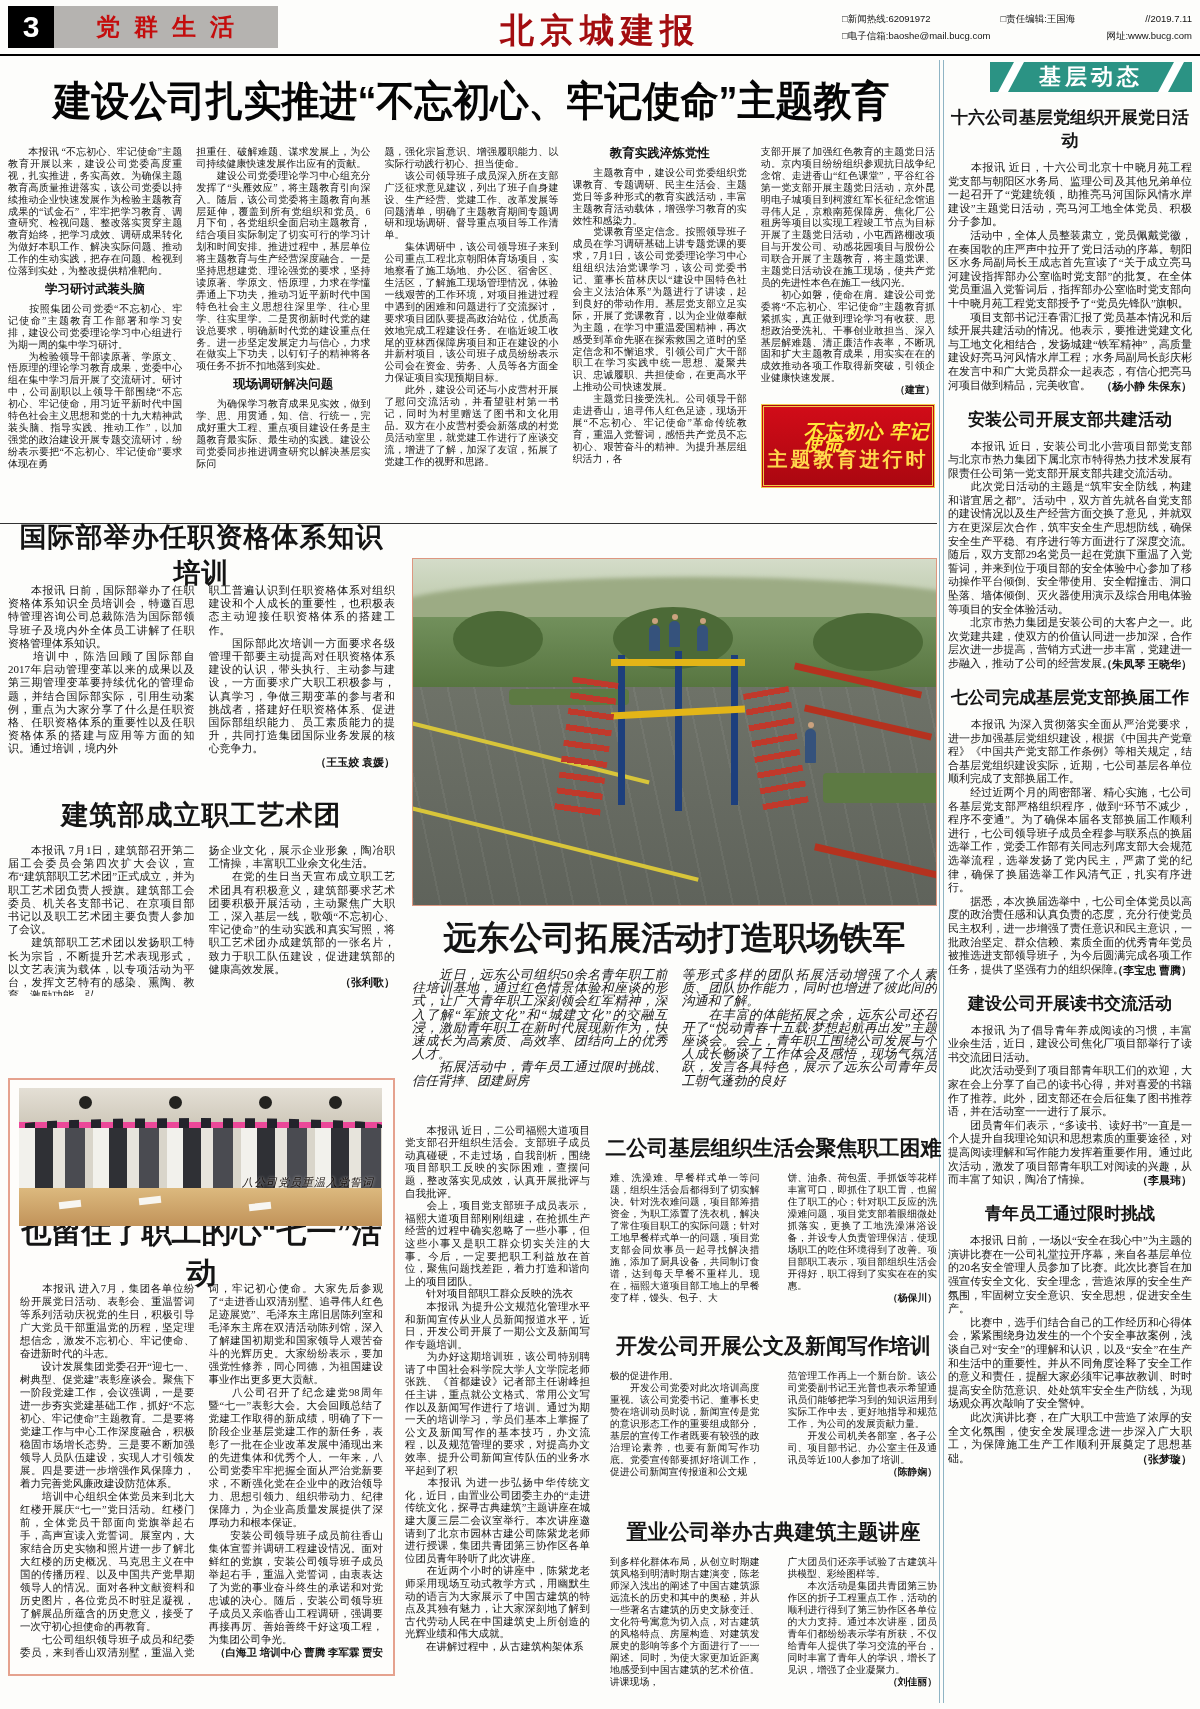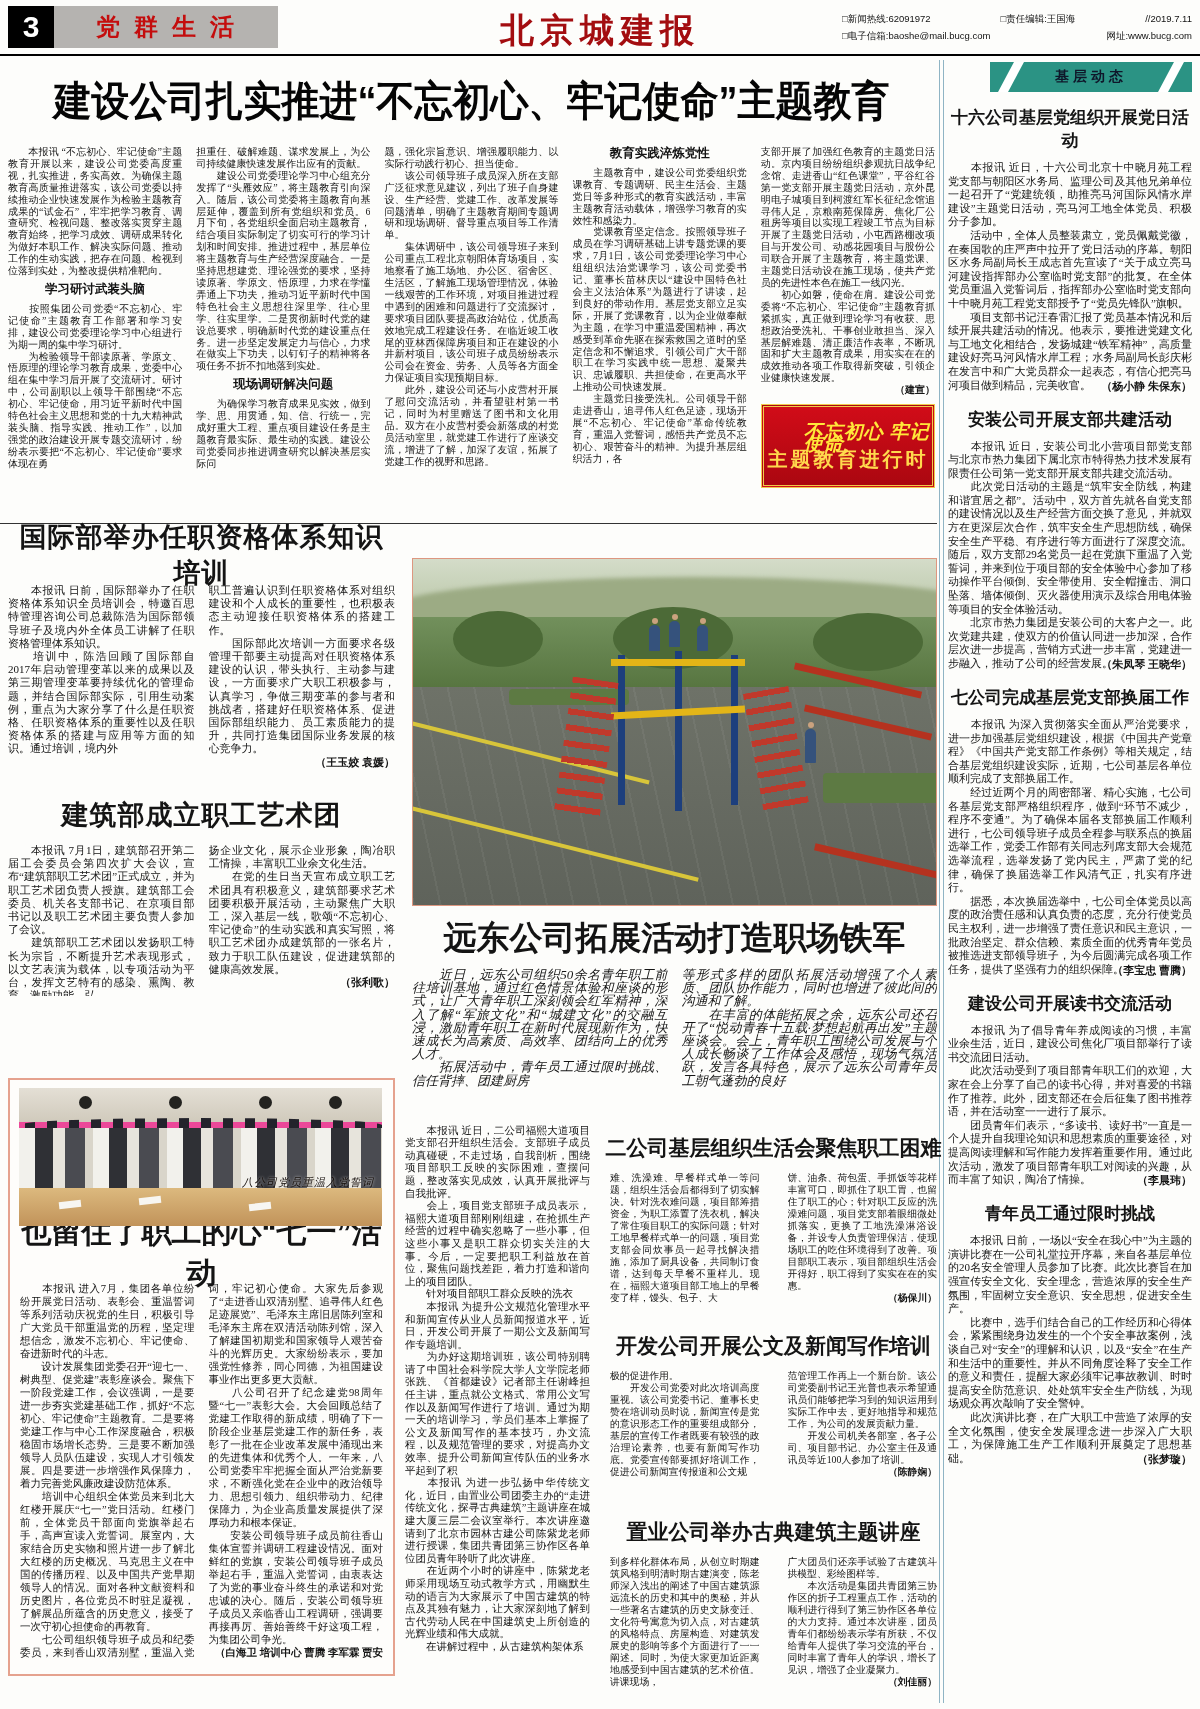--- a/index.html
+++ b/index.html
@@ -37,21 +37,21 @@
   .promo{margin-top:8px;height:84px;background:linear-gradient(#d10c18,#ab0710);
          border:3px double #f0cc4a;box-sizing:border-box;display:flex;flex-direction:column;
          align-items:center;justify-content:center;gap:4px;}
   .promo-l1{color:#ffe83a;font-weight:900;font-style:italic;font-size:19px;letter-spacing:1px;margin-left:40px;}
   .promo-l2{color:#ffd94d;font-weight:700;font-size:20px;letter-spacing:3px;
             font-family:Liberation Serif, serif;}
   
   .sidebar{position:absolute;left:948px;top:60px;width:244px;height:1645px;overflow:hidden;}
   .badge{margin:2px 0 4px auto;width:202px;height:30px;background:#2b9384;position:relative;
          display:flex;align-items:center;justify-content:center;}
-  .badge-text{color:#0f172a;font-family:Liberation Sans, sans-serif;font-weight:900;font-size:14px;letter-spacing:4px;}
+  .badge-text{color:#ffffff;font-family:Liberation Sans, sans-serif;font-weight:900;font-size:22px;letter-spacing:4px;}
   .badge:before,.badge:after{content:"";position:absolute;top:0;bottom:0;width:10px;background:#fff;transform:skewX(-28deg);}
   .badge:before{left:16px;} .badge:after{right:16px;}
   .sb-title{font-family:"Liberation Sans",sans-serif;font-weight:800;font-size:17px;text-align:center;margin:14px 0 9px;}
   .sb-body{font-size:11px;line-height:13.6px;}
   .sb-sign{text-align:right;font-weight:700;font-size:11px;margin-top:-13.6px;}
   
   .intl{position:absolute;left:8px;top:532px;width:387px;}
   .arts{position:absolute;left:8px;top:792px;width:387px;}
   .h-mid{font-family:"Liberation Sans",sans-serif;font-weight:900;font-size:27px;text-align:center;height:46px;
          display:flex;align-items:center;justify-content:center;letter-spacing:1px;}

